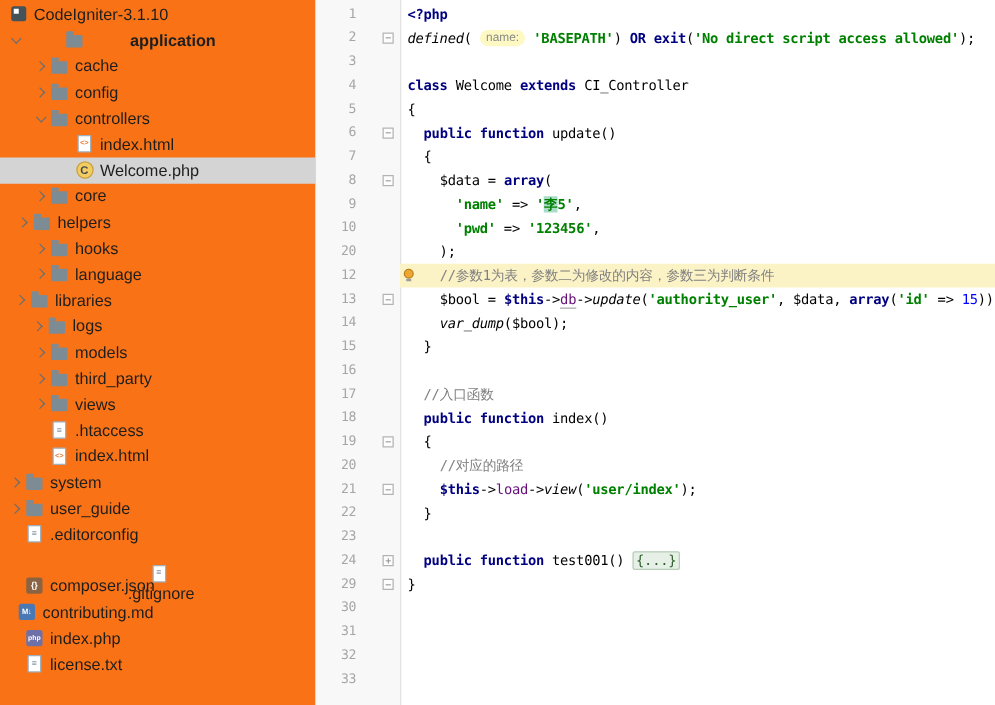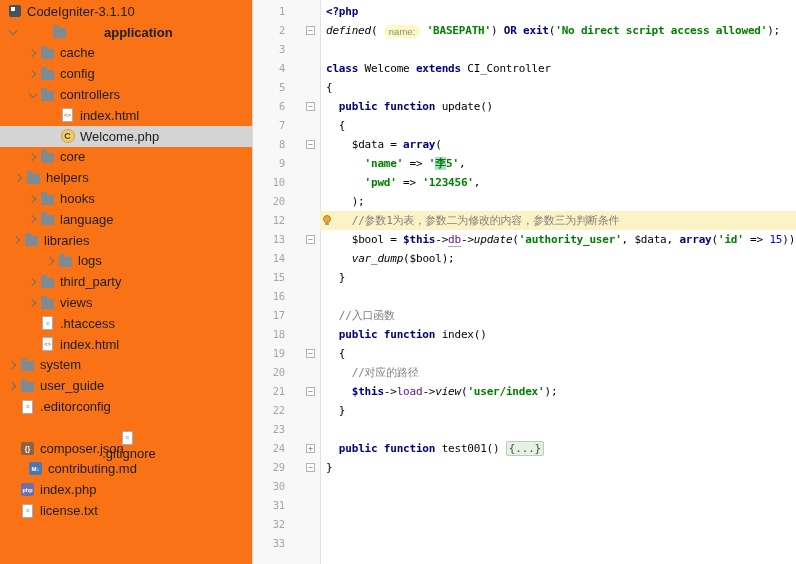--- a/index.html
+++ b/index.html
@@ -151,32 +151,39 @@
           </span>
           <span class="tree-label">language</span>
         </div>
         <div class="tree-row" style="padding-left: 10px;">
           <span class="chev collapsed"></span>
           <span class="icon">
             <span class="folder-shape"></span>
           </span>
           <span class="tree-label">libraries</span>
         </div>
-        <div class="tree-row" style="padding-left: 44px;">
+        <div class="tree-row" style="padding-left: 24px;">
           <span class="chev collapsed"></span>
           <span class="icon">
             <span class="folder-shape"></span>
           </span>
           <span class="tree-label">logs</span>
         </div>
         <div class="tree-row" style="padding-left: 26px;">
           <span class="chev collapsed"></span>
           <span class="icon">
             <span class="folder-shape"></span>
           </span>
+          <span class="tree-label">models</span>
+        </div>
+        <div class="tree-row" style="padding-left: 26px;">
+          <span class="chev collapsed"></span>
+          <span class="icon">
+            <span class="folder-shape"></span>
+          </span>
           <span class="tree-label">third_party</span>
         </div>
         <div class="tree-row" style="padding-left: 26px;">
           <span class="chev collapsed"></span>
           <span class="icon">
             <span class="folder-shape"></span>
           </span>
           <span class="tree-label">views</span>
         </div>
         <div class="tree-row" style="padding-left: 26px;">
@@ -221,21 +228,21 @@
           </span>
           <span class="tree-label">.gitignore</span>
         </div>
         <div class="tree-row" style="padding-left: 6px;">
           <span class="chev"></span>
           <span class="icon">
             <span class="badge-shape bg-json">{}</span>
           </span>
           <span class="tree-label">composer.json</span>
         </div>
-        <div class="tree-row" style="padding-left: 14px; text-align: right;">
+        <div class="tree-row" style="padding-left: 0; text-align: right;">
           <span class="chev"></span>
           <span class="icon">
             <span class="badge-shape bg-markdown">M↓</span>
           </span>
           <span class="tree-label">contributing.md</span>
         </div>
         <div class="tree-row" style="padding-left: 6px;">
           <span class="chev"></span>
           <span class="icon">
             <span class="badge-shape bg-php">php</span>

